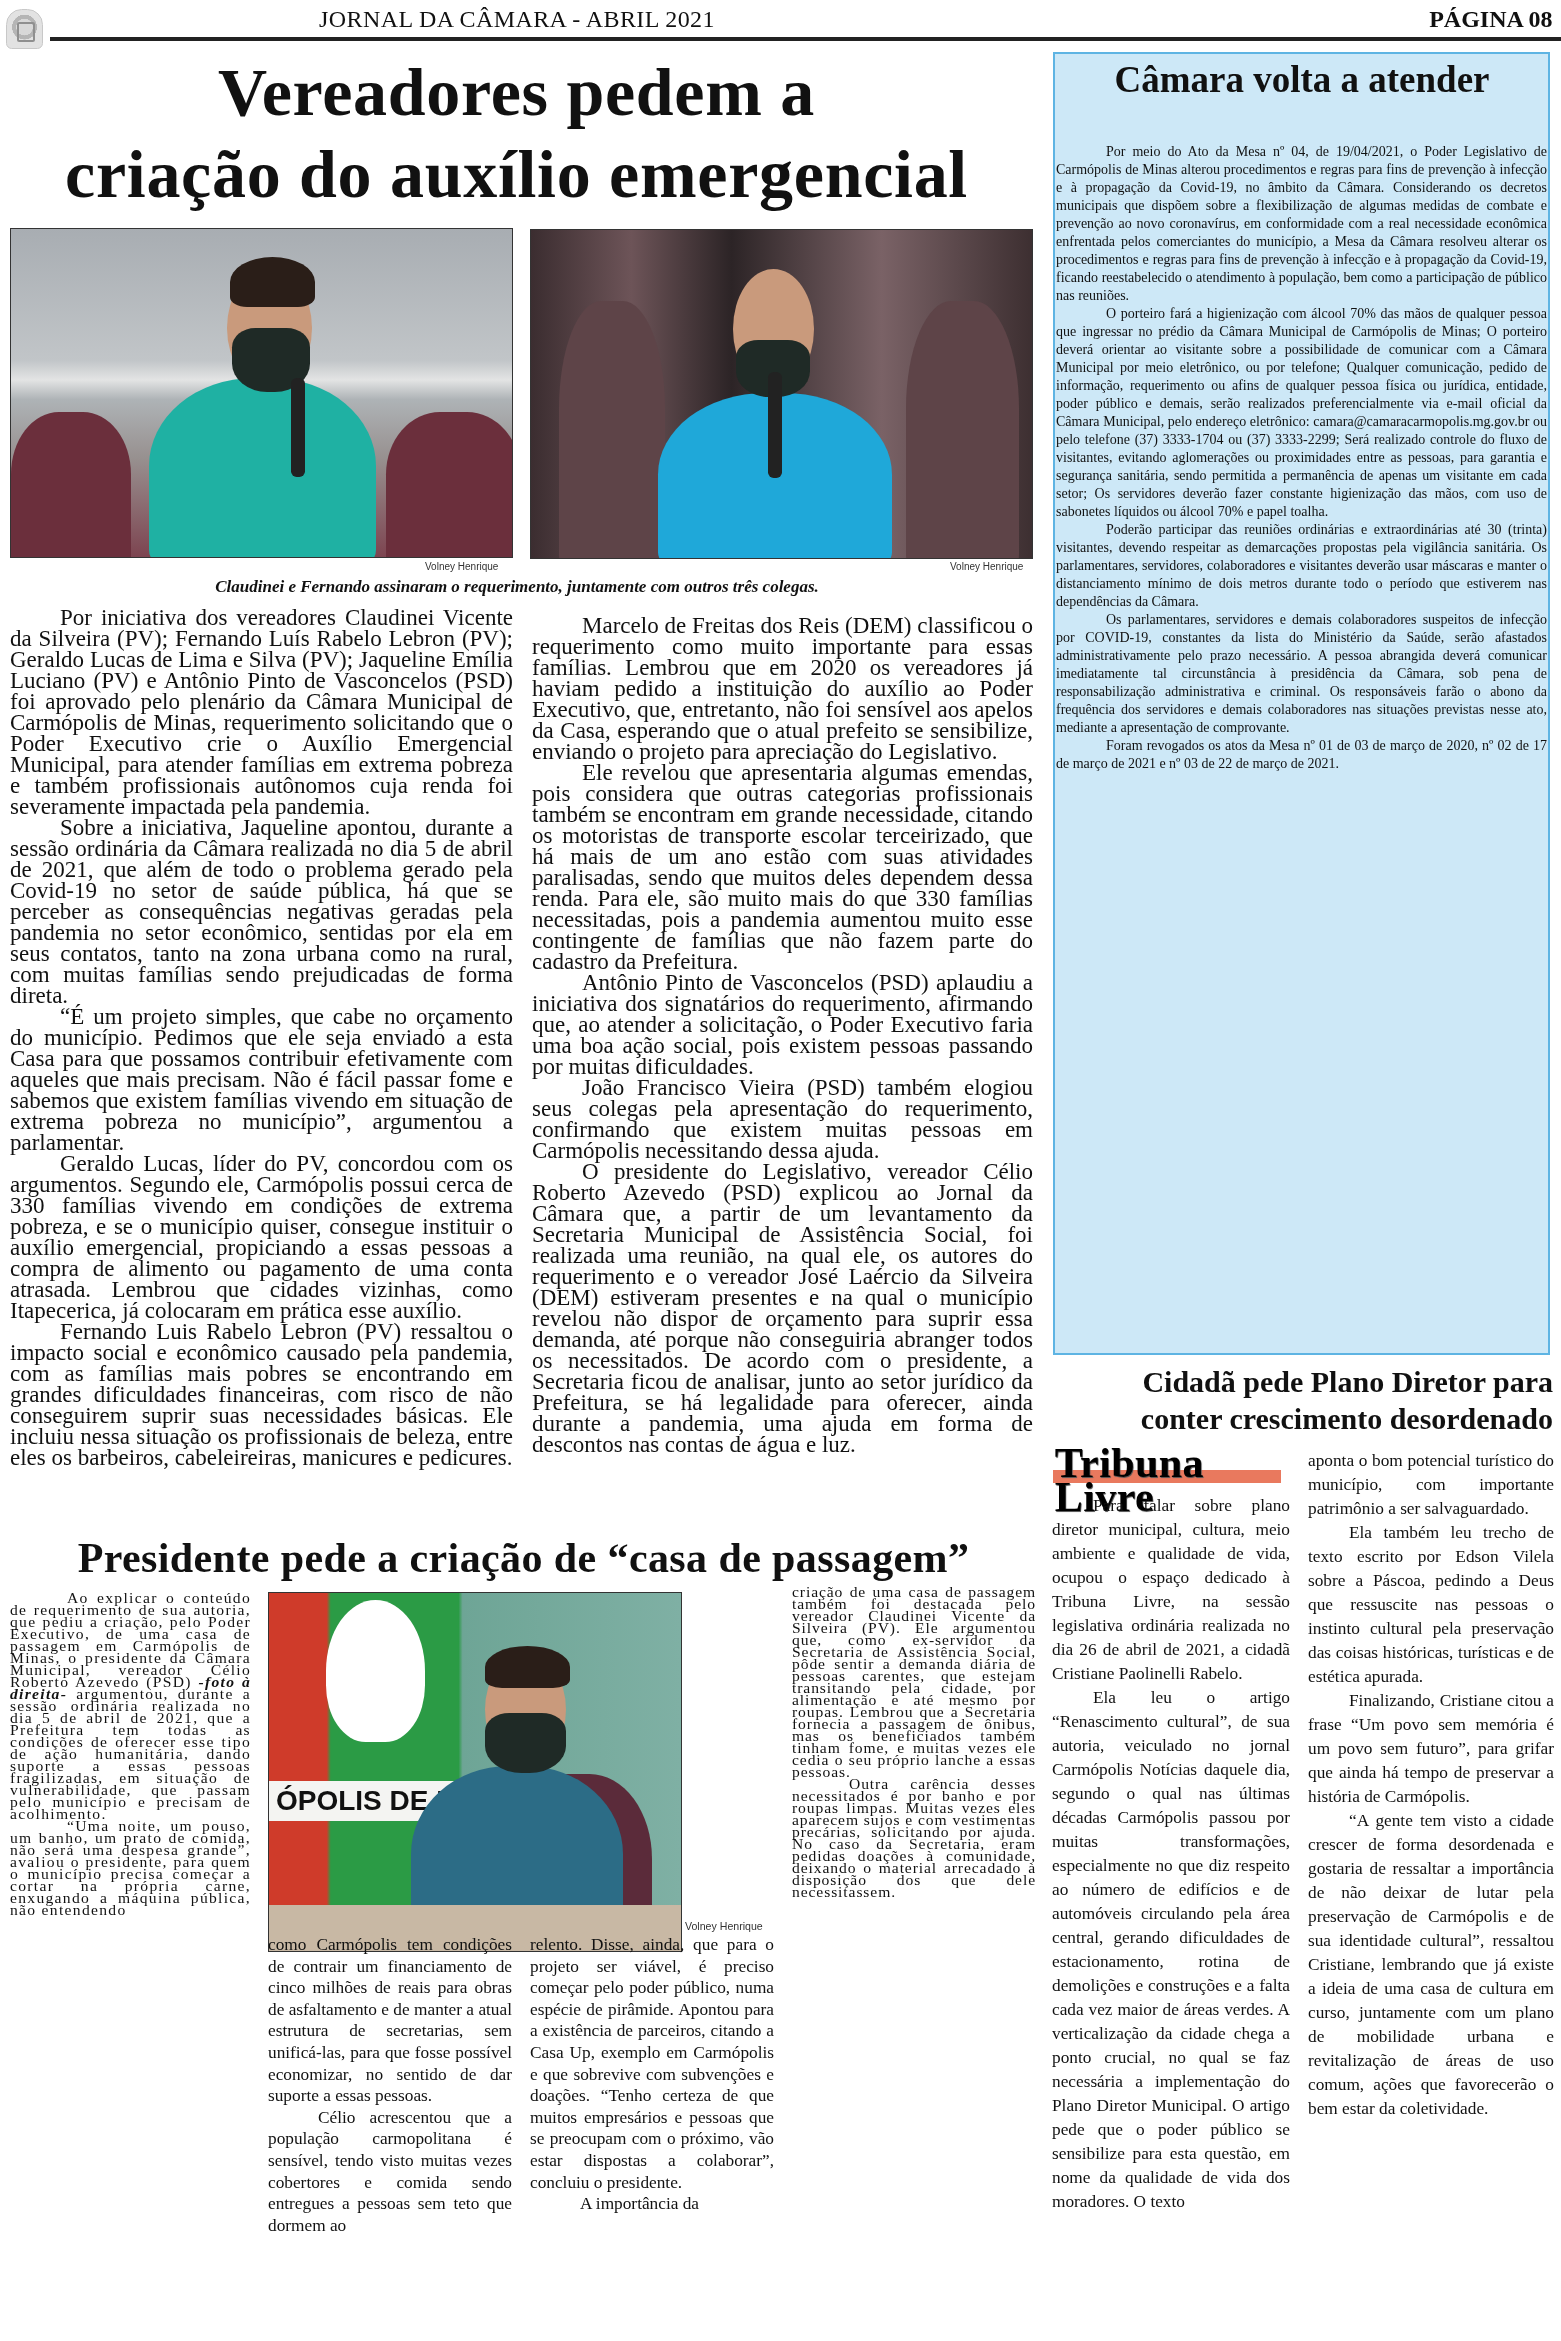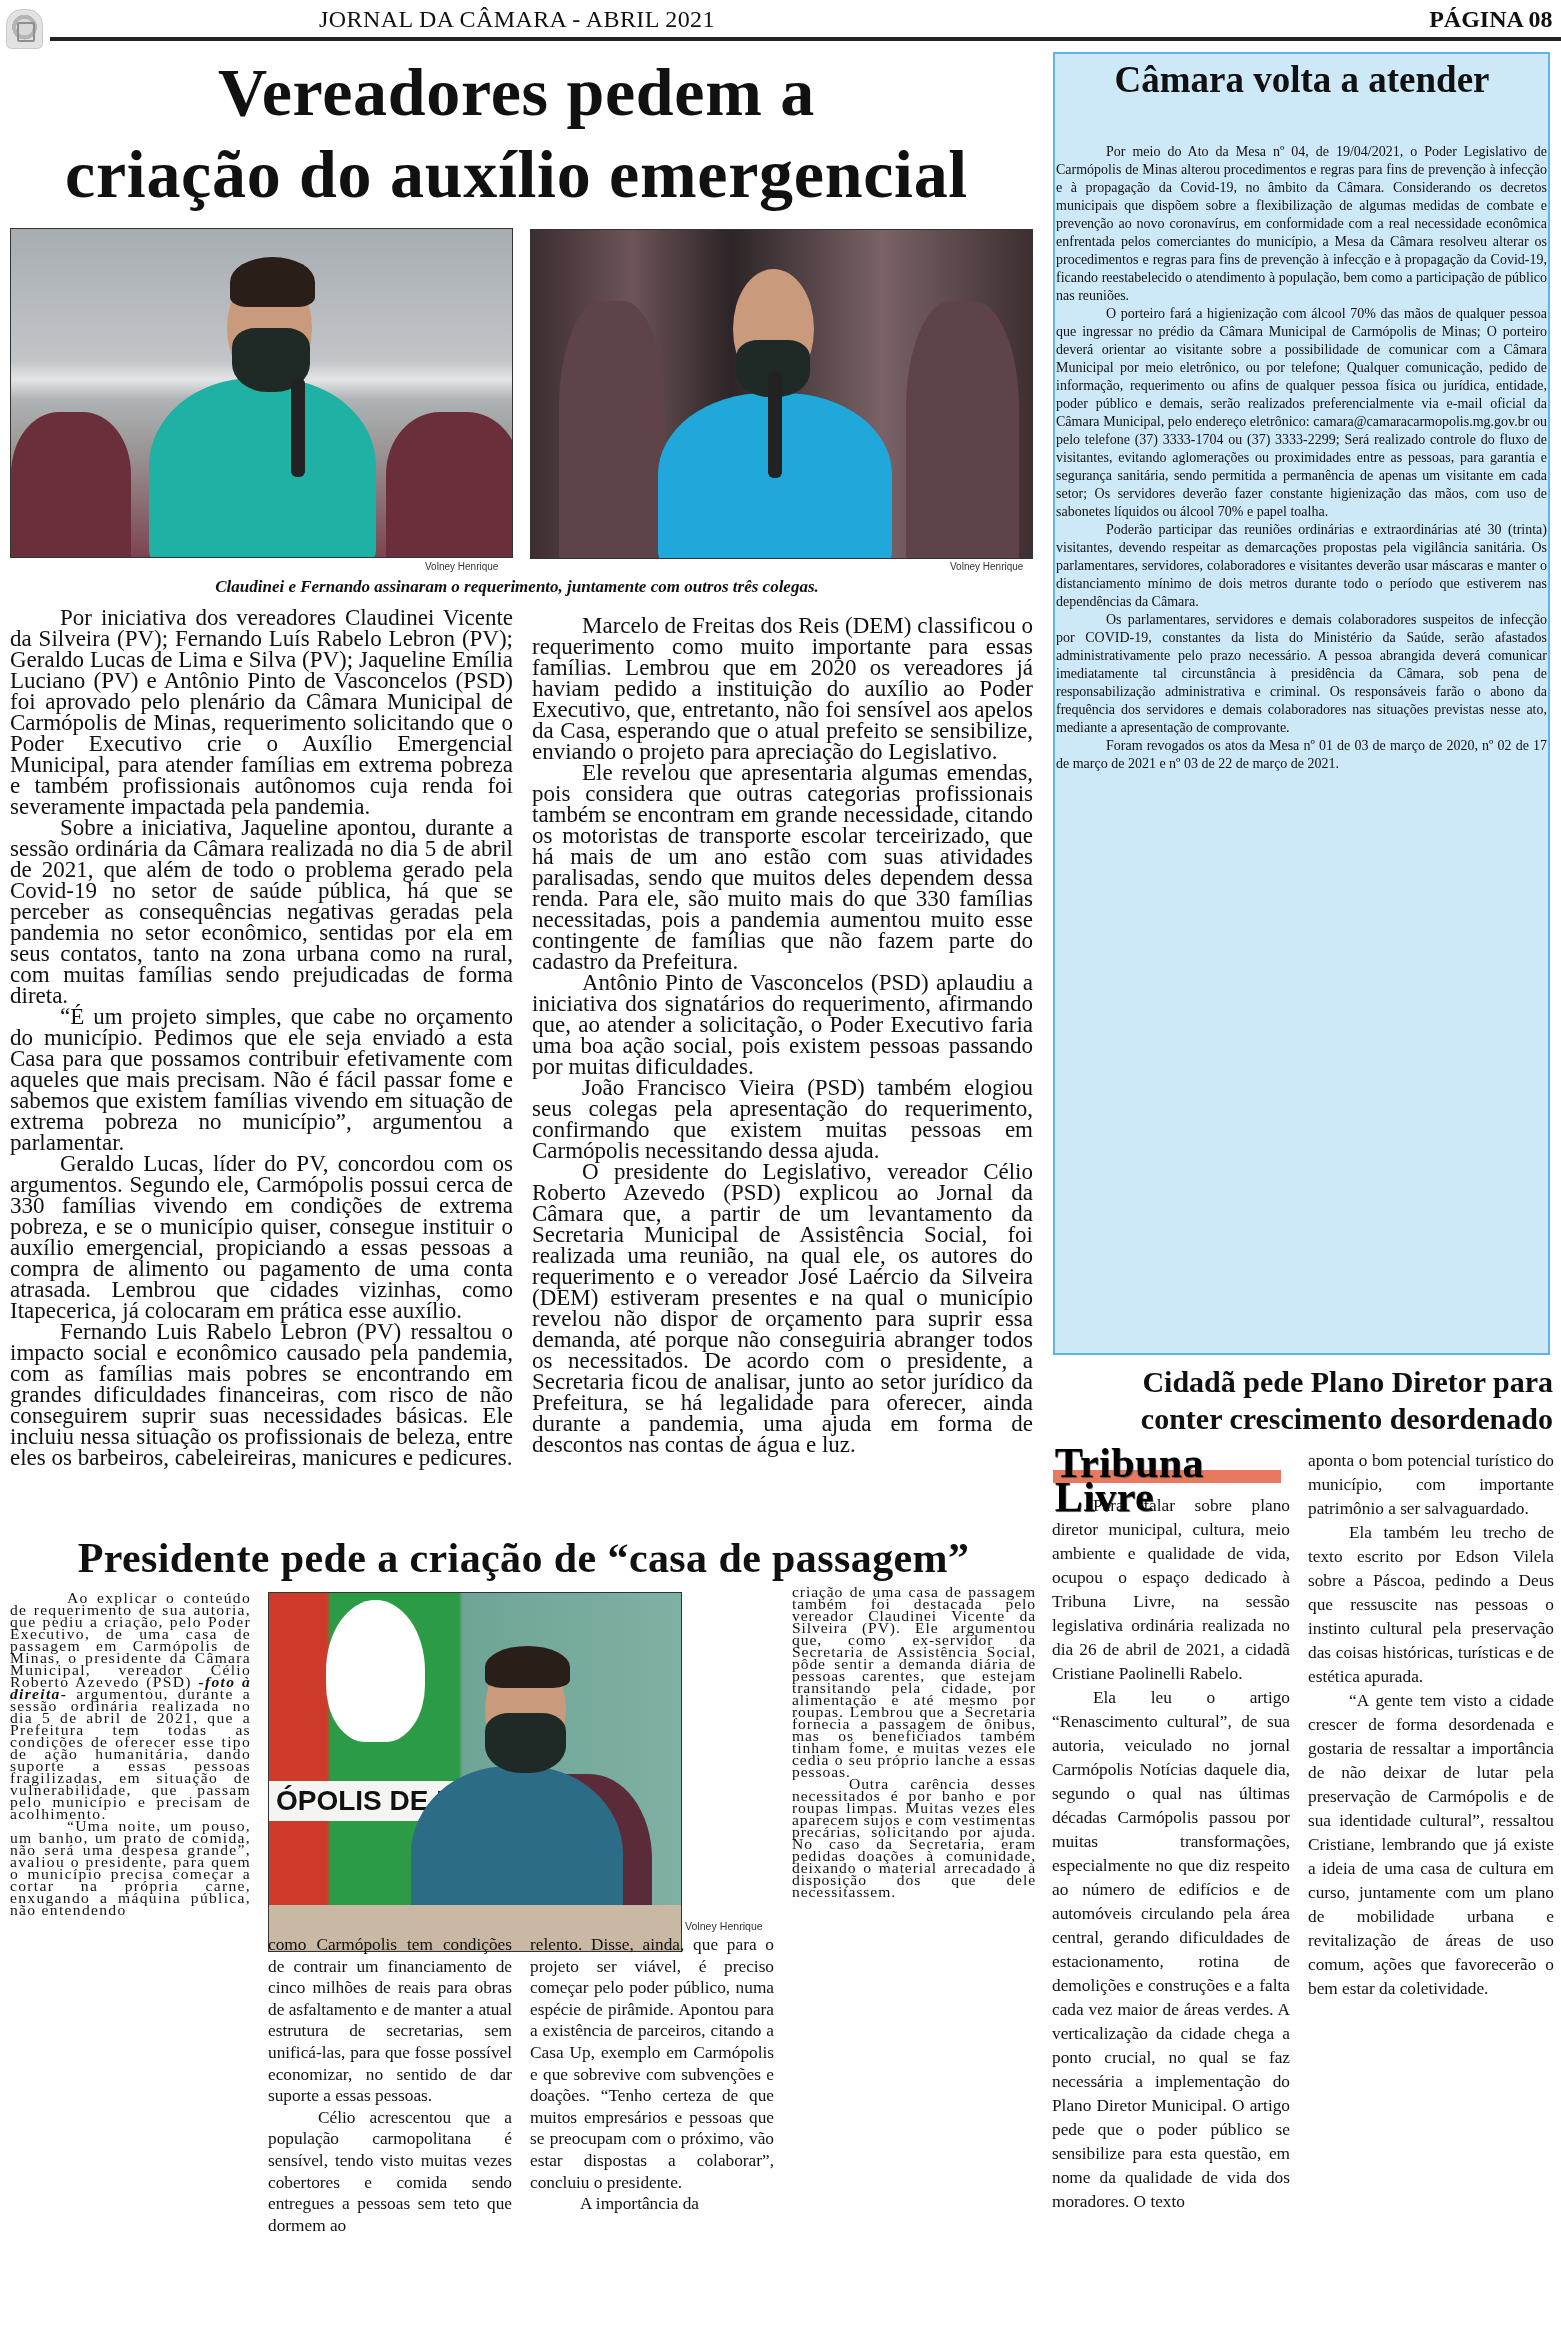--- a/index.html
+++ b/index.html
@@ -138,20 +138,21 @@
   <div class="bar"></div>
   <div class="txt">Tribuna Livre</div>
 </div>
 <div class="abs t-col t1">
   <p>Para falar sobre plano diretor municipal, cultura, meio ambiente e qualidade de vida, ocupou o espaço dedicado à Tribuna Livre, na sessão legislativa ordinária realizada no dia 26 de abril de 2021, a cidadã Cristiane Paolinelli Rabelo.</p>
   <p>Ela leu o artigo “Renascimento cultural”, de sua autoria, veiculado no jornal Carmópolis Notícias daquele dia, segundo o qual nas últimas décadas Carmópolis passou por muitas transformações, especialmente no que diz respeito ao número de edifícios e de automóveis circulando pela área central, gerando dificuldades de estacionamento, rotina de demolições e construções e a falta cada vez maior de áreas verdes. A verticalização da cidade chega a ponto crucial, no qual se faz necessária a implementação do Plano Diretor Municipal. O artigo pede que o poder público se sensibilize para esta questão, em nome da qualidade de vida dos moradores. O texto</p>
 </div>
 <div class="abs t-col t2">
   <p style="text-indent:0">aponta o bom potencial turístico do município, com importante patrimônio a ser salvaguardado.</p>
   <p>Ela também leu trecho de texto escrito por Edson Vilela sobre a Páscoa, pedindo a Deus que ressuscite nas pessoas o instinto cultural pela preservação das coisas históricas, turísticas e de estética apurada.</p>
+  <p>Finalizando, Cristiane citou a frase “Um povo sem memória é um povo sem futuro”, para grifar que ainda há tempo de preservar a história de Carmópolis.</p>
   <p>“A gente tem visto a cidade crescer de forma desordenada e gostaria de ressaltar a importância de não deixar de lutar pela preservação de Carmópolis e de sua identidade cultural”, ressaltou Cristiane, lembrando que já existe a ideia de uma casa de cultura em curso, juntamente com um plano de mobilidade urbana e revitalização de áreas de uso comum, ações que favorecerão o bem estar da coletividade.</p>
 </div>
 
 <div class="abs h1 h3">Presidente pede a criação de “casa de passagem”</div>
 
 <div class="abs s-col s1">
   <p><span>Ao explicar o conteúdo de requerimento de sua autoria, que pediu a criação, pelo Poder Executivo, de uma casa de passagem em Carmópolis de Minas, o presidente da Câmara Municipal, vereador Célio Roberto Azevedo (PSD) </span><b><i>-foto à direita-</i></b><span> argumentou, durante a sessão ordinária realizada no dia 5 de abril de 2021, que a Prefeitura tem todas as condições de oferecer esse tipo de ação humanitária, dando suporte a essas pessoas fragilizadas, em situação de vulnerabilidade, que passam pelo município e precisam de acolhimento.</span></p>
   <p>“Uma noite, um pouso, um banho, um prato de comida, não será uma despesa grande”, avaliou o presidente, para quem o município precisa começar a cortar na própria carne, enxugando a máquina pública, não entendendo</p>
 </div>
 

